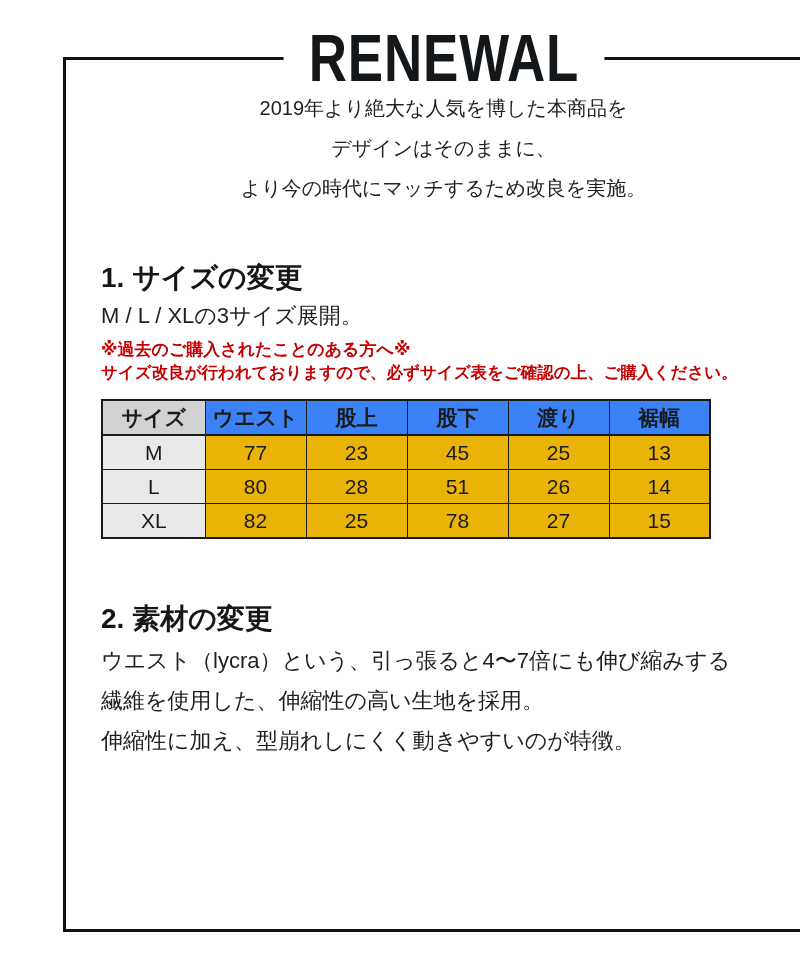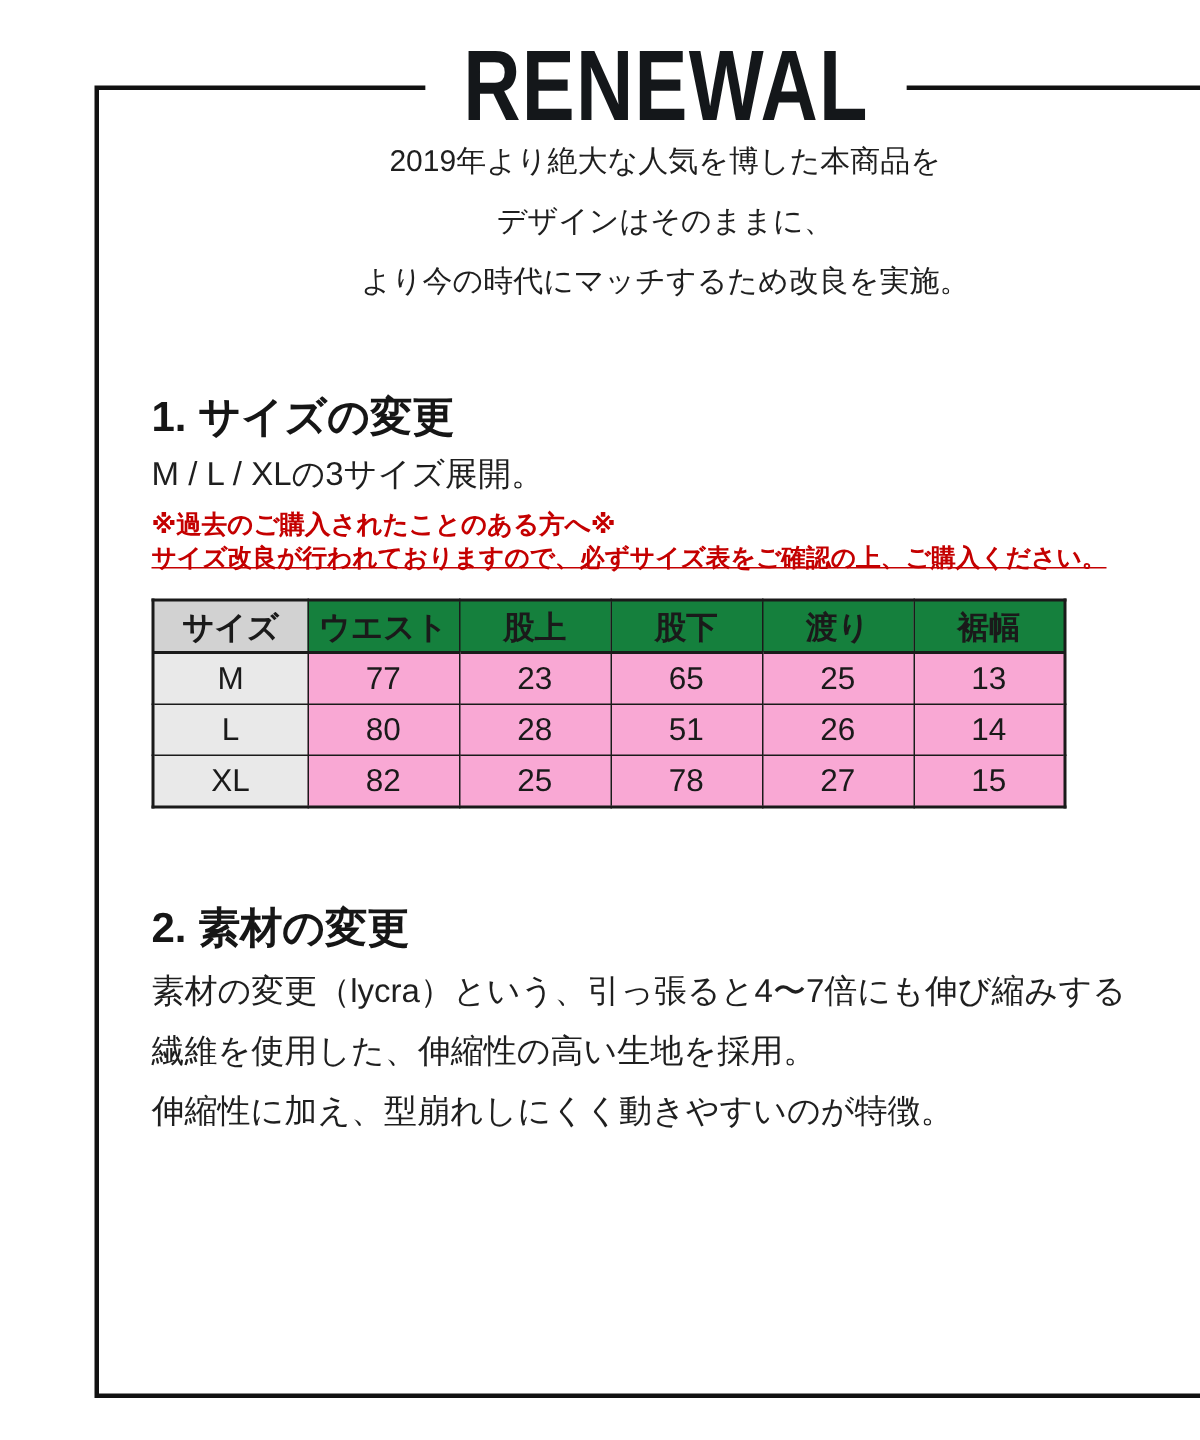--- a/index.html
+++ b/index.html
@@ -76,40 +76,40 @@
     line-height: 28px;
     color: #1f1f1f;
   }
   .notice {
     margin-top: 9px;
     color: #c40000;
     font-weight: bold;
   }
   .notice p { margin: 0; white-space: nowrap; }
   .notice .n1 { font-size: 17px; line-height: 22px; }
-  .notice .n2 { font-size: 16.5px; line-height: 22px; text-decoration: underline; }
+  .notice .n2 { font-size: 16.5px; line-height: 22px; }
 
   table.size-table {
     margin-top: 16px;
     border-collapse: collapse;
     table-layout: fixed;
     width: 609px;
     border: 2px solid #1a1a1a;
     font-size: 21px;
     text-align: center;
   }
   .size-table th, .size-table td {
     border: 1px solid #1a1a1a;
     height: 33px;
     padding: 0;
     vertical-align: middle;
   }
-  .size-table thead th { border-bottom: 2px solid #1a1a1a; font-weight: bold; background: #15803d; }
+  .size-table thead th { border-bottom: 2px solid #1a1a1a; font-weight: bold; background: #3b82f6; }
   .size-table thead th.c0 { background: #d2d2d2; margin-left: 22px; }
-  .size-table tbody td { font-weight: normal; background: #f9a8d4; }
+  .size-table tbody td { font-weight: normal; background: #eab308; }
   .size-table tbody td.c0 { background: #e9e9e9; }
   .size-table col.col0 { width: 103px; }
   .size-table col.colN { width: 101px; }
 
   .sec2 { margin-top: 62px; }
   .sec2-body {
     margin: 4px 0 0 0;
     font-size: 22px;
     line-height: 40px;
     color: #1f1f1f;
@@ -158,21 +158,21 @@
           <th>股下</th>
           <th>渡り</th>
           <th>裾幅</th>
         </tr>
       </thead>
       <tbody>
         <tr>
           <td class="c0">M</td>
           <td>77</td>
           <td>23</td>
-          <td>65</td>
+          <td>45</td>
           <td>25</td>
           <td>13</td>
         </tr>
         <tr>
           <td class="c0">L</td>
           <td>80</td>
           <td>28</td>
           <td>51</td>
           <td>26</td>
           <td>14</td>
@@ -185,19 +185,19 @@
           <td>27</td>
           <td>15</td>
         </tr>
       </tbody>
     </table>
   </section>
 
   <section class="sec2">
     <h2 class="sec-heading">2. 素材の変更</h2>
     <div class="sec2-body">
-      <p>素材の変更（lycra）という、引っ張ると4〜7倍にも伸び縮みする</p>
+      <p>ウエスト（lycra）という、引っ張ると4〜7倍にも伸び縮みする</p>
       <p>繊維を使用した、伸縮性の高い生地を採用。</p>
       <p>伸縮性に加え、型崩れしにくく動きやすいのが特徴。</p>
     </div>
   </section>
 
 </div>
 
 </body></html>

